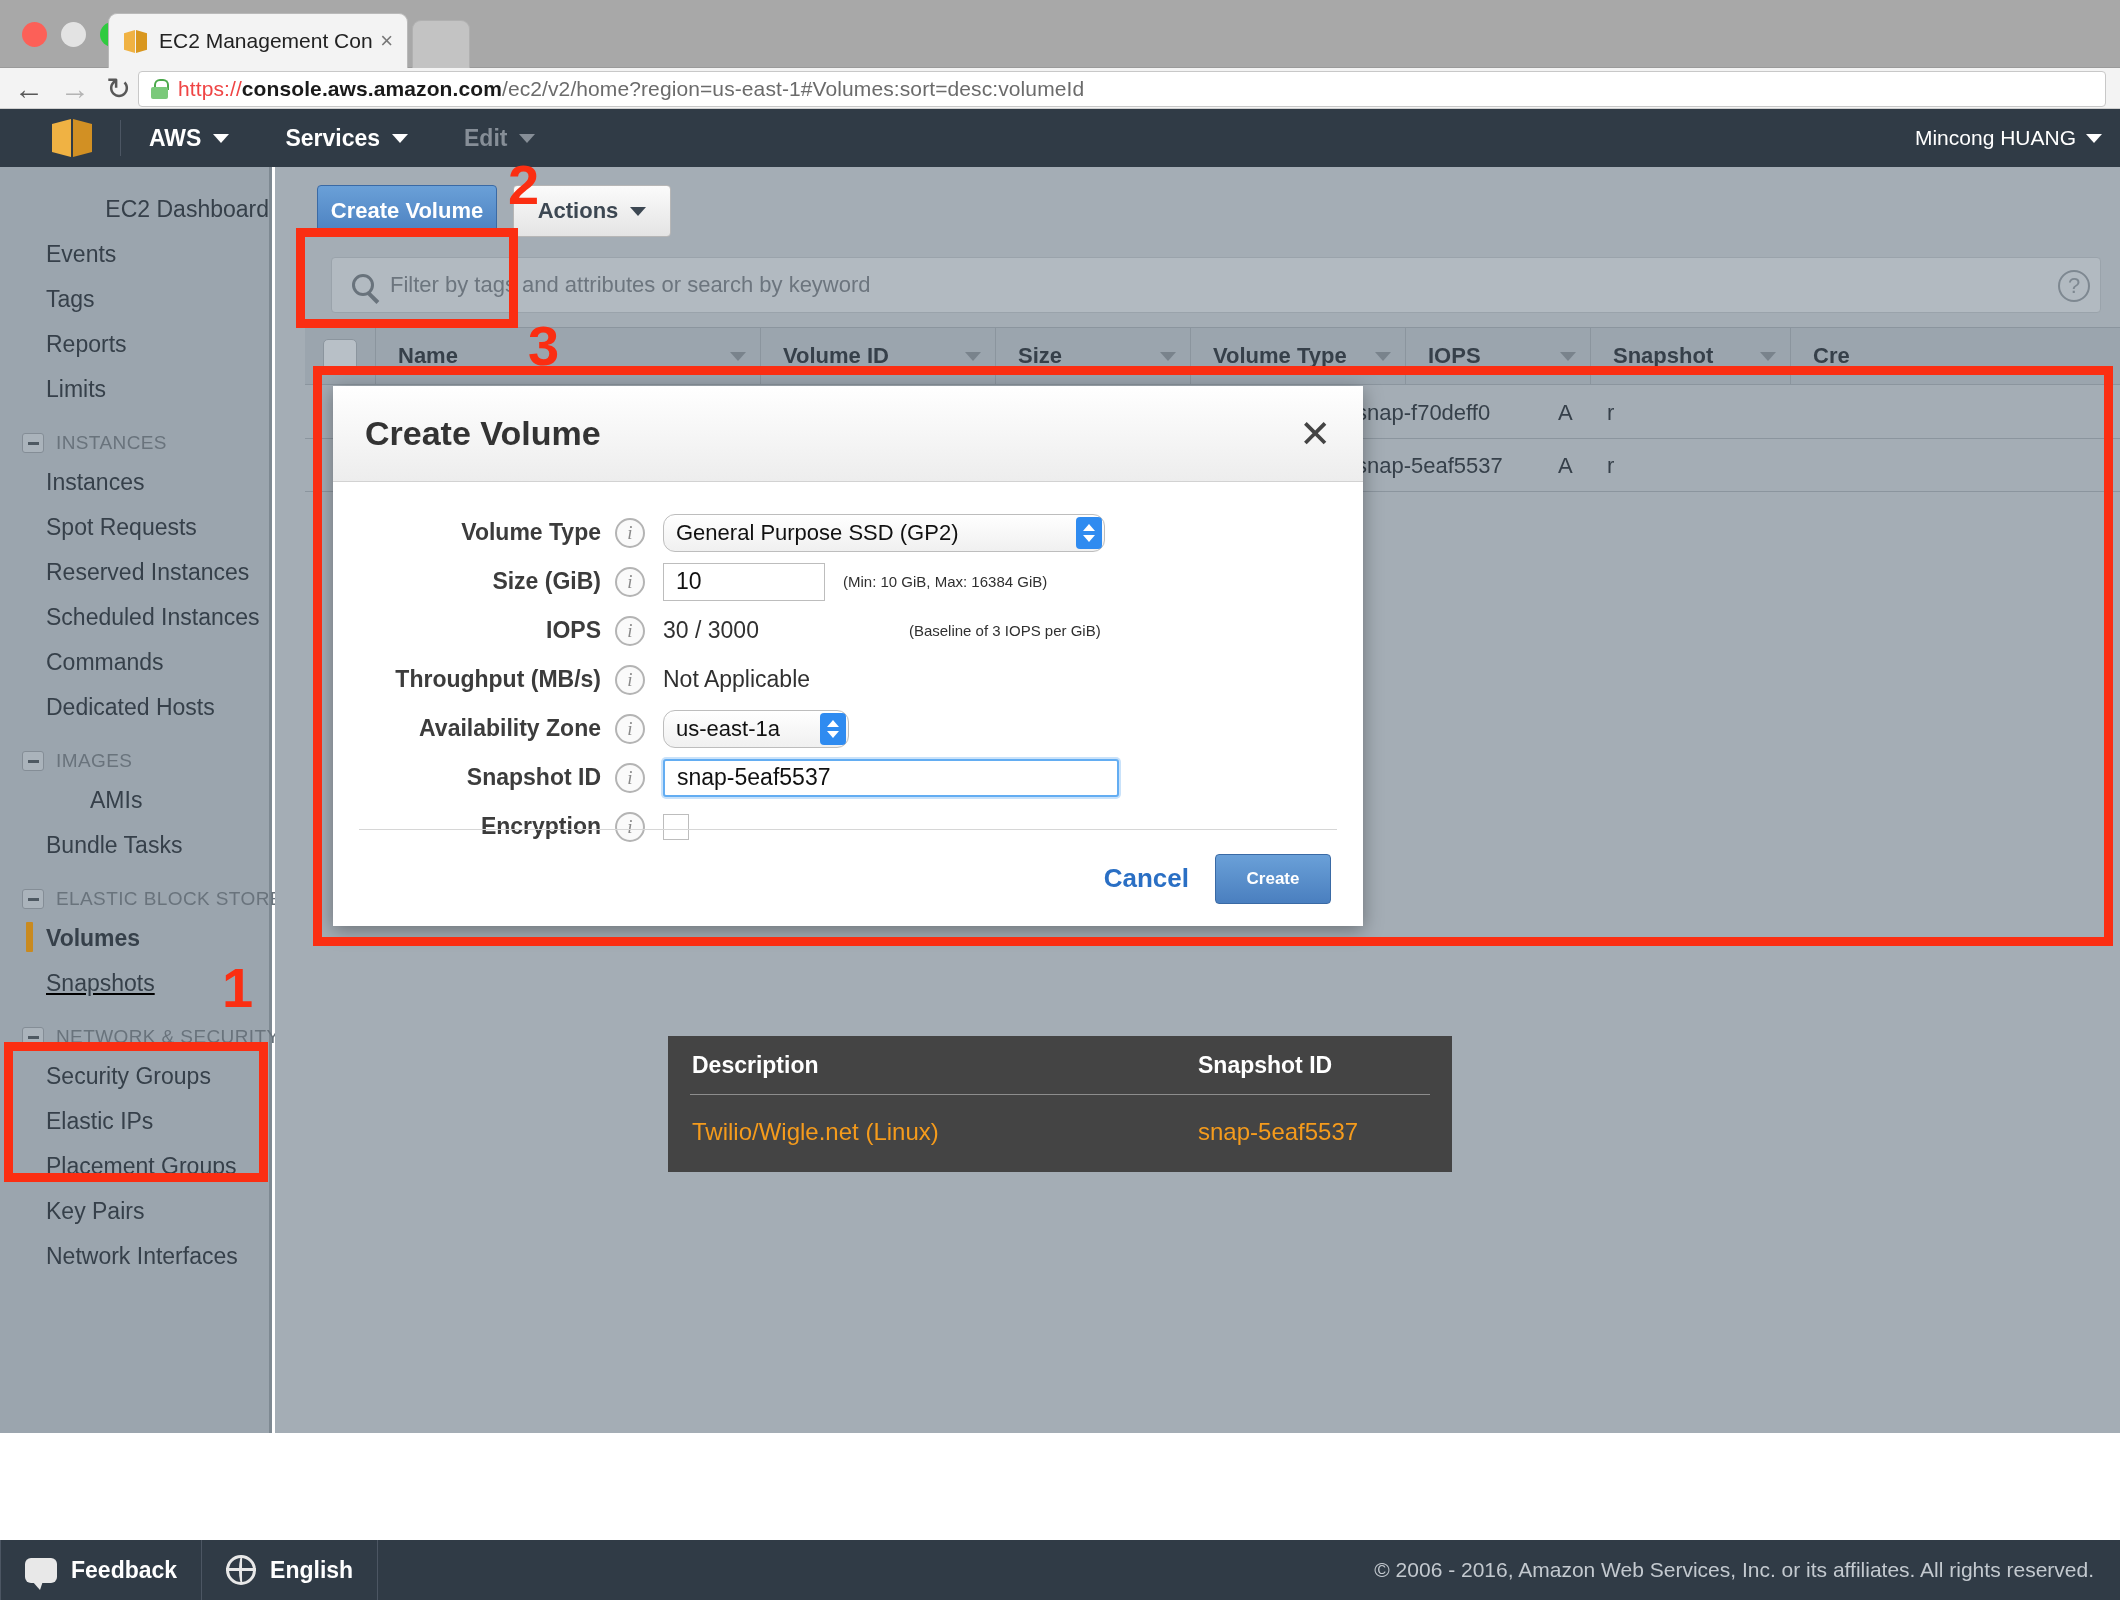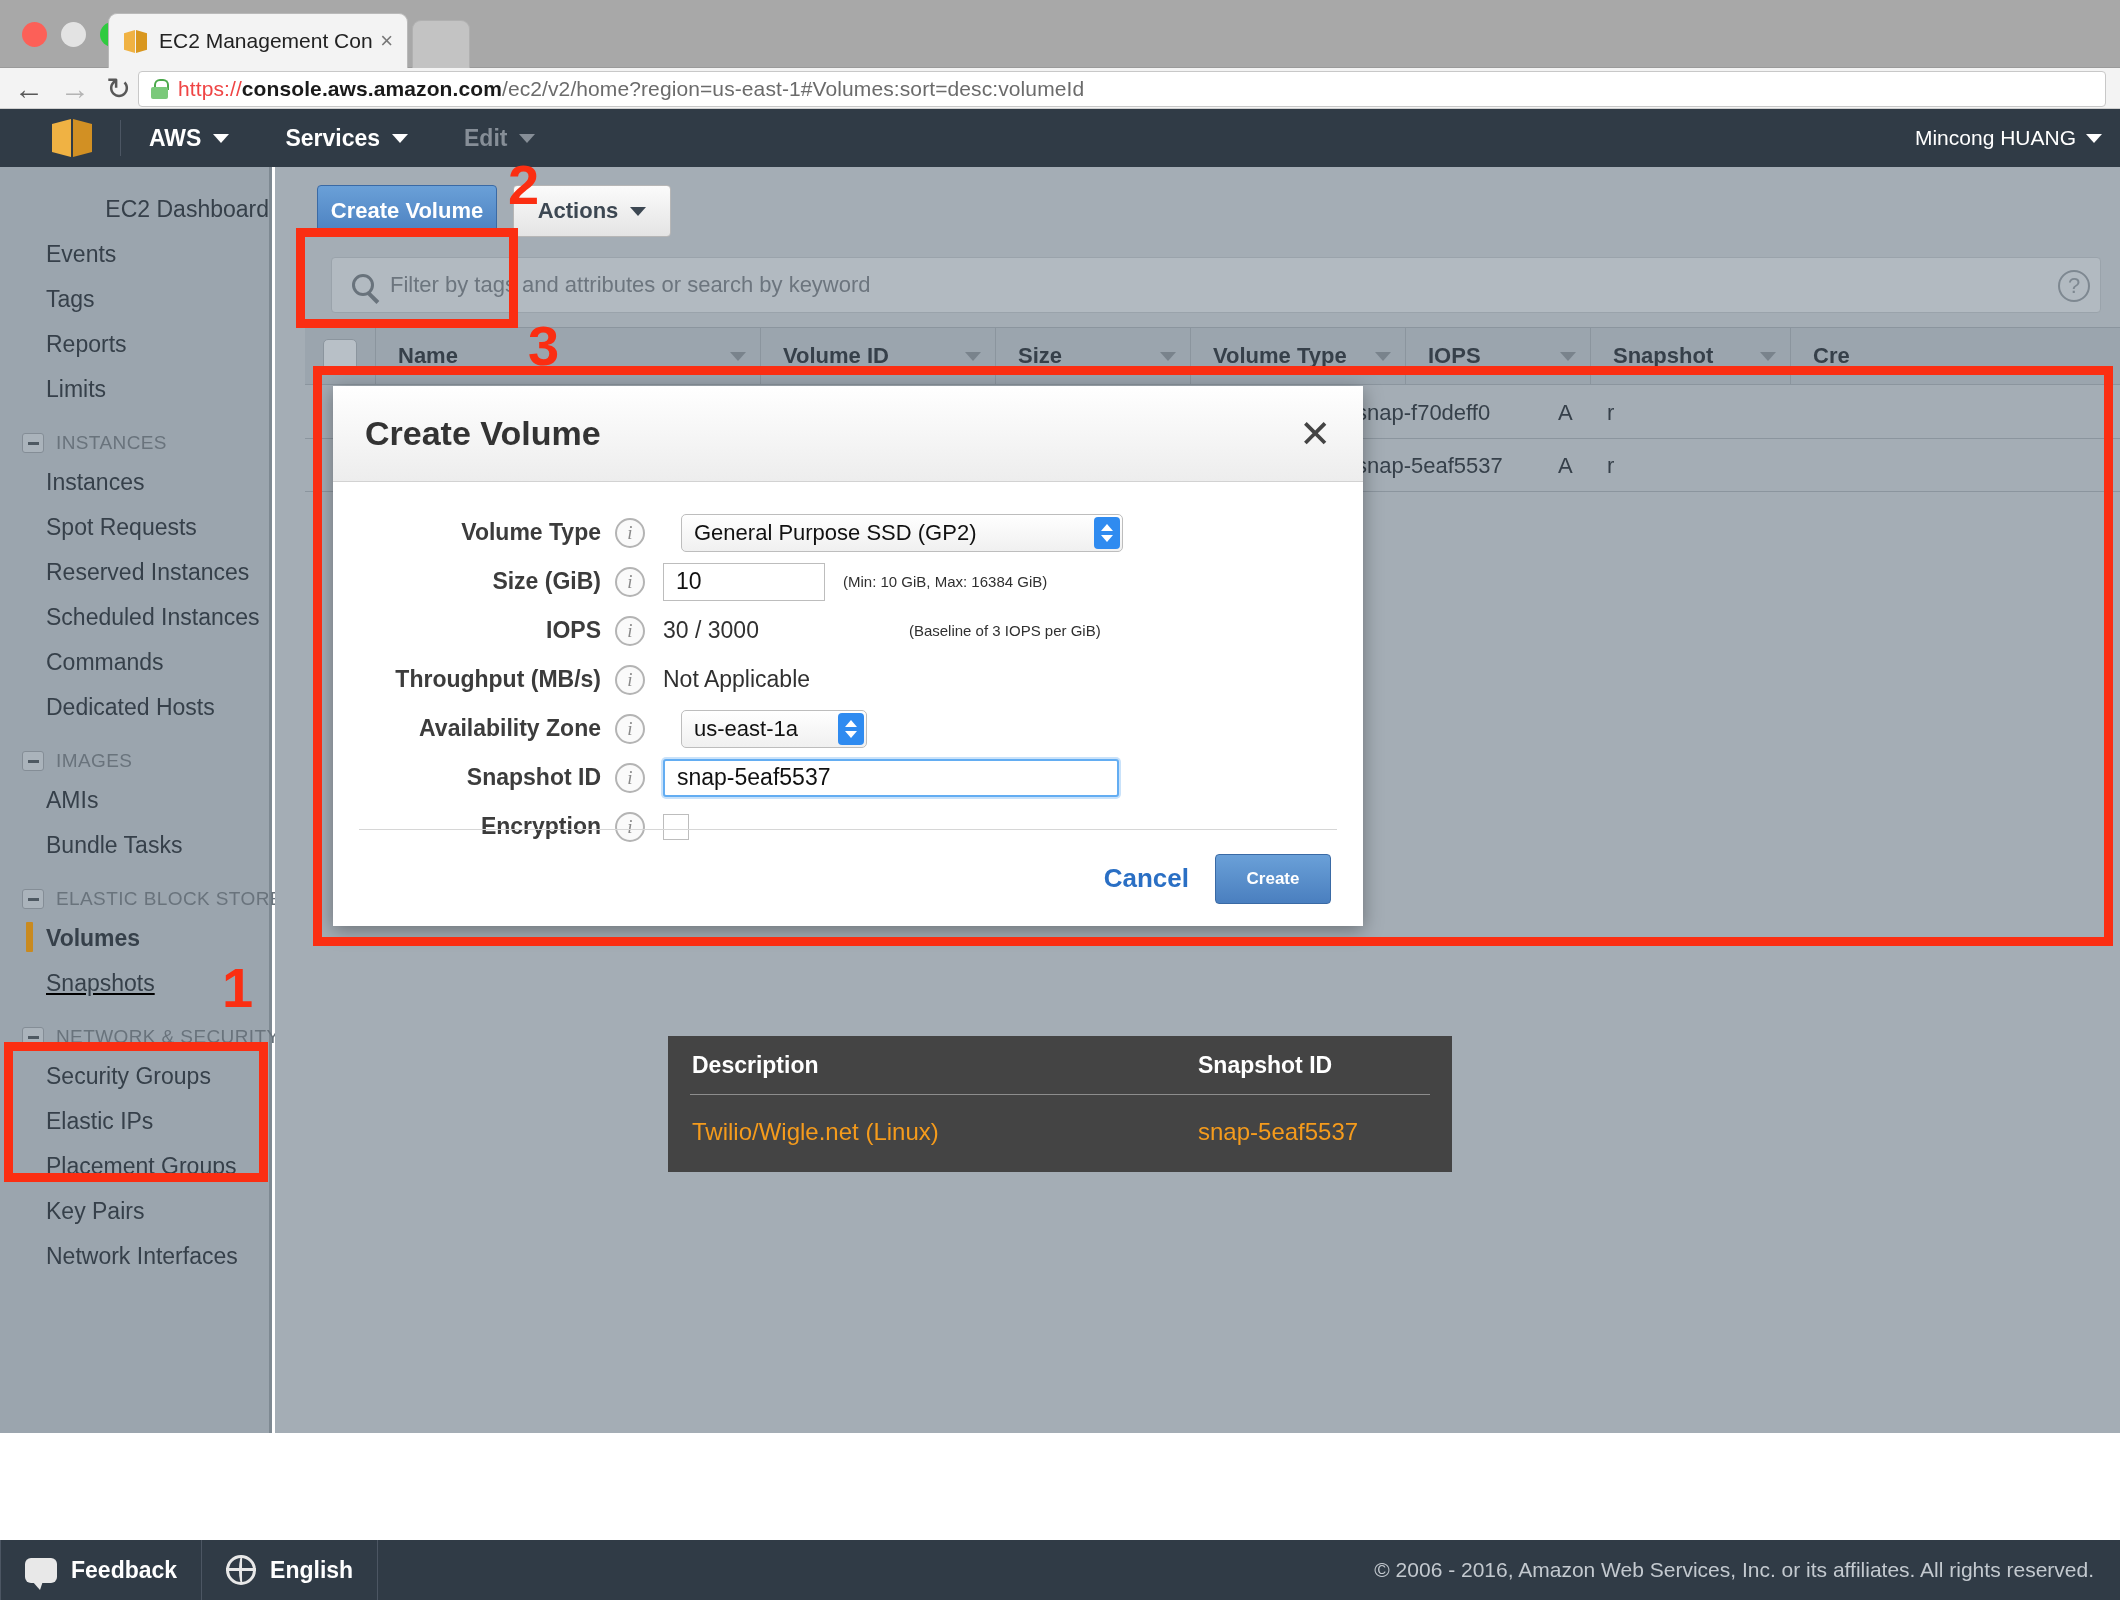--- a/index.html
+++ b/index.html
@@ -217,23 +217,23 @@
     margin: 0 18px 0 14px; color: #8a8a8a; font-size: 19px; font-style: italic;
     font-family: "Liberation Serif", serif;
     display: flex; align-items: center; justify-content: center; flex: 0 0 auto;
     background: #fafafa; cursor: pointer;
   }
   .fval { font-size: 23px; color: #303030; white-space: nowrap; }
   .note { font-size: 15px; color: #303030; margin-left: 18px; white-space: nowrap; }
 
   .sel {
     height: 38px; background: linear-gradient(#ffffff, #f0f0f0);
-    border: 1px solid #bdbdbd; border-radius: 5px;
+    border: 1px solid #bdbdbd; border-radius: 12px;
     display: flex; align-items: center; padding-left: 12px; font-size: 22px; color: #111;
-    position: relative; cursor: pointer; margin-left: 18px;
+    position: relative; cursor: pointer;
   }
   .sel .stepper {
     position: absolute; right: 2px; top: 2px; bottom: 2px; width: 26px;
     background: #2f8bf0; border-radius: 4px;
     display: flex; flex-direction: column; align-items: center; justify-content: center; gap: 4px;
   }
   .sel .stepper i { display:block; width:0;height:0; border-left:6px solid transparent; border-right:6px solid transparent; }
   .sel .stepper i.up { border-bottom: 7px solid #fff; }
   .sel .stepper i.dn { border-top: 7px solid #fff; }
 
@@ -396,21 +396,21 @@
       </div>
       <div style="position: relative;">
         <div class="side-link">Dedicated Hosts</div>
       </div>
       <div class="side-group">
         <span class="minus-box">
           <i></i>
         </span>
         <span>IMAGES</span>
       </div>
-      <div style="position: relative;">
+      <div style="position: relative; margin-left: 44px;">
         <div class="side-link">AMIs</div>
       </div>
       <div style="position: relative;">
         <div class="side-link">Bundle Tasks</div>
       </div>
       <div class="side-group">
         <span class="minus-box">
           <i></i>
         </span>
         <span>ELASTIC BLOCK STORE</span>

